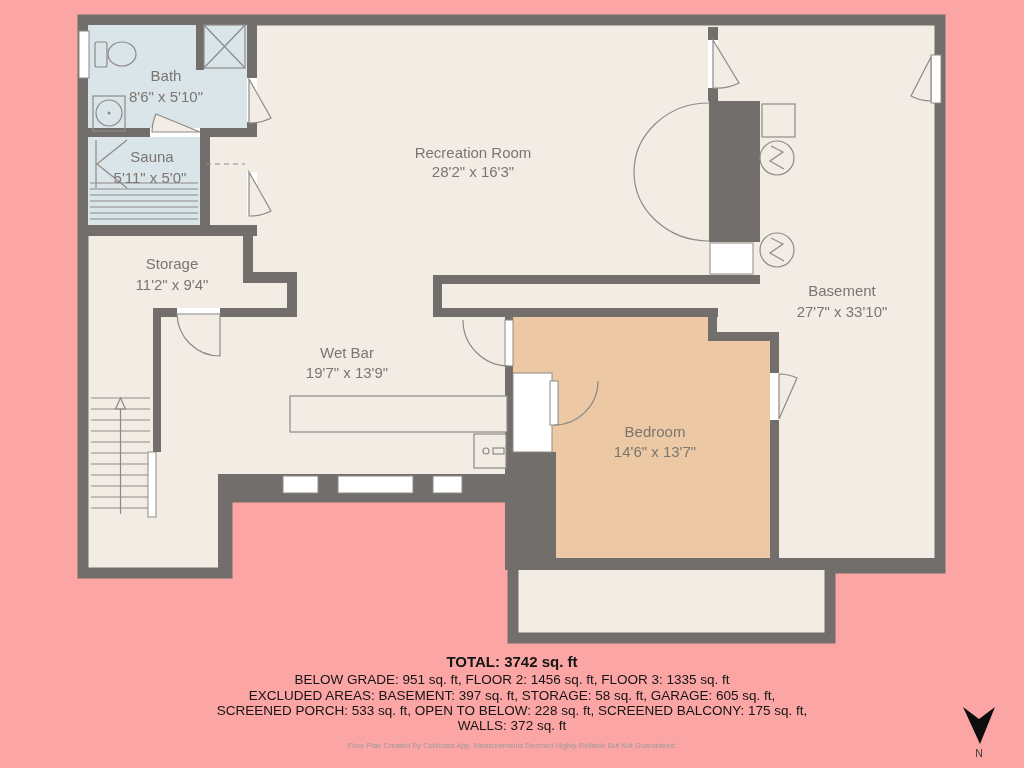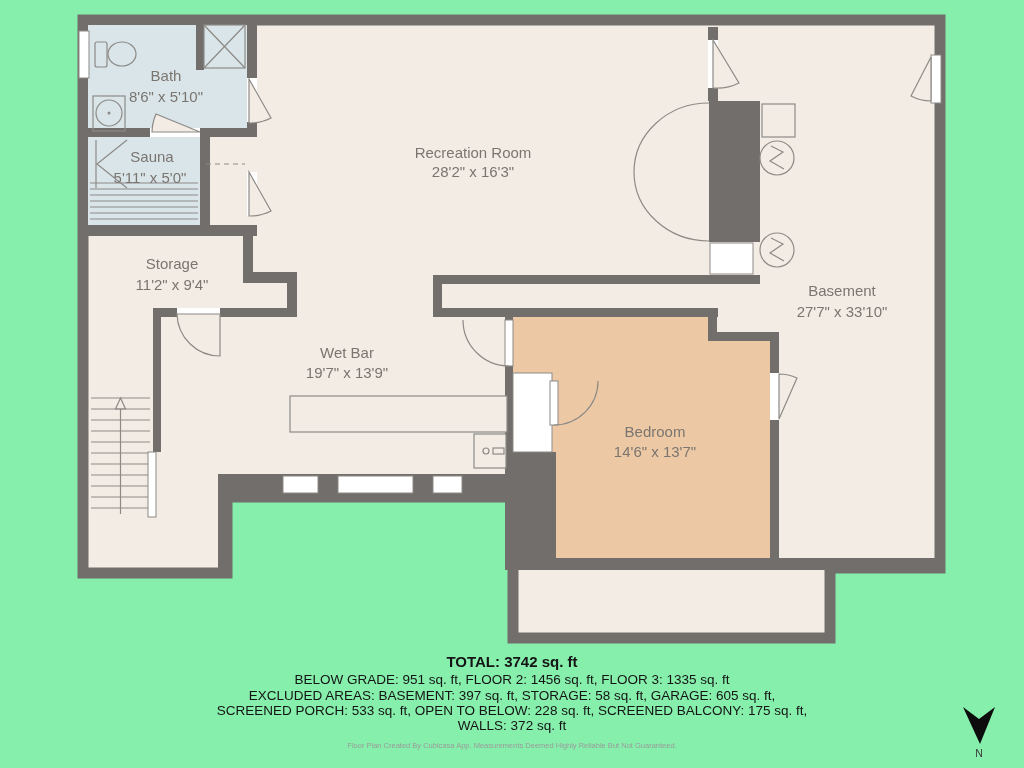--- a/index.html
+++ b/index.html
@@ -1,20 +1,20 @@
 <!DOCTYPE html>
 <html style="--wall: #716e6b; --floor: #f3ece5; --wet: #d9e5e9; --bed: #ecc9a4; --line: #8d8a86; --label: #7b7570; --ink: #141414; --muted: #9b9b9b;"><head>
 <meta charset="utf-8">
 <style>
   :root{
     --wall:#716e6b; --floor:#f3ece5; --wet:#d9e5e9; --bed:#ecc9a4;
     --line:#8d8a86; --label:#7b7570; --ink:#141414; --muted:#9b9b9b;
   }
   html,body{margin:0;padding:0;background:#fff;}
-  .canvas{position:relative;width:1024px;height:768px;background:#86efac;
+  .canvas{position:relative;width:1024px;height:768px;background:#fca5a5;
           font-family:"Liberation Sans",sans-serif;overflow:hidden;}
   svg{position:absolute;left:0;top:0;}
   .wall{fill:var(--wall);}
   .thin{fill:none;stroke:var(--line);stroke-width:1.2;}
   .thinfill{fill:var(--floor);stroke:var(--line);stroke-width:1.2;}
   .white{fill:#ffffff;stroke:var(--line);stroke-width:1;}
   .gap{fill:#ffffff;}
   .wedge{fill:var(--floor);stroke:var(--line);stroke-width:1.2;}
   .roomname,.roomdims{fill:var(--label);font-size:15px;text-anchor:middle;
     font-family:"Liberation Sans",sans-serif;}

